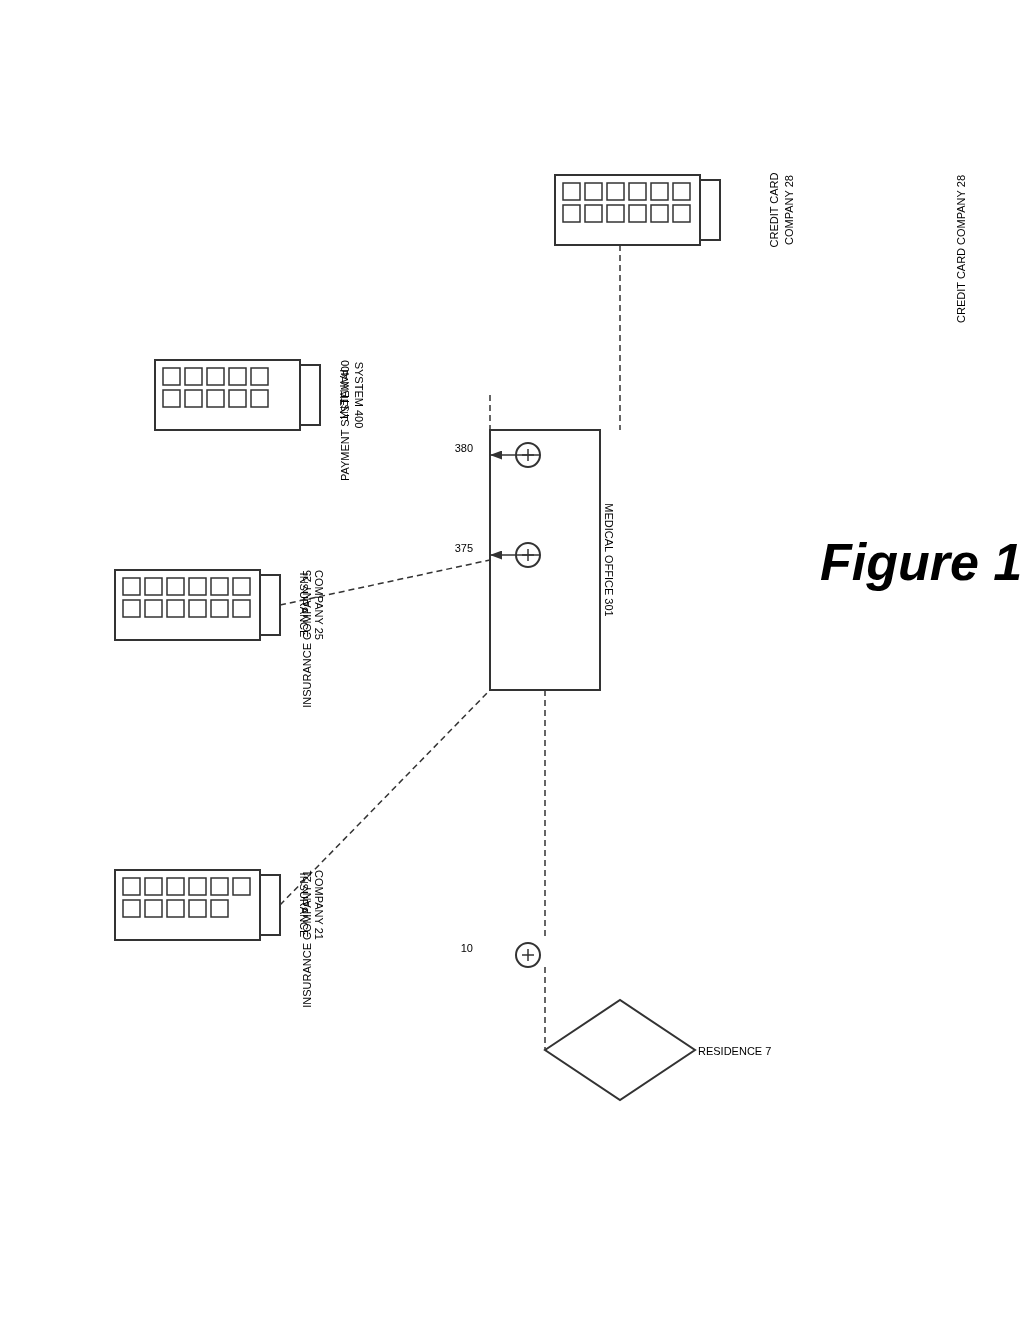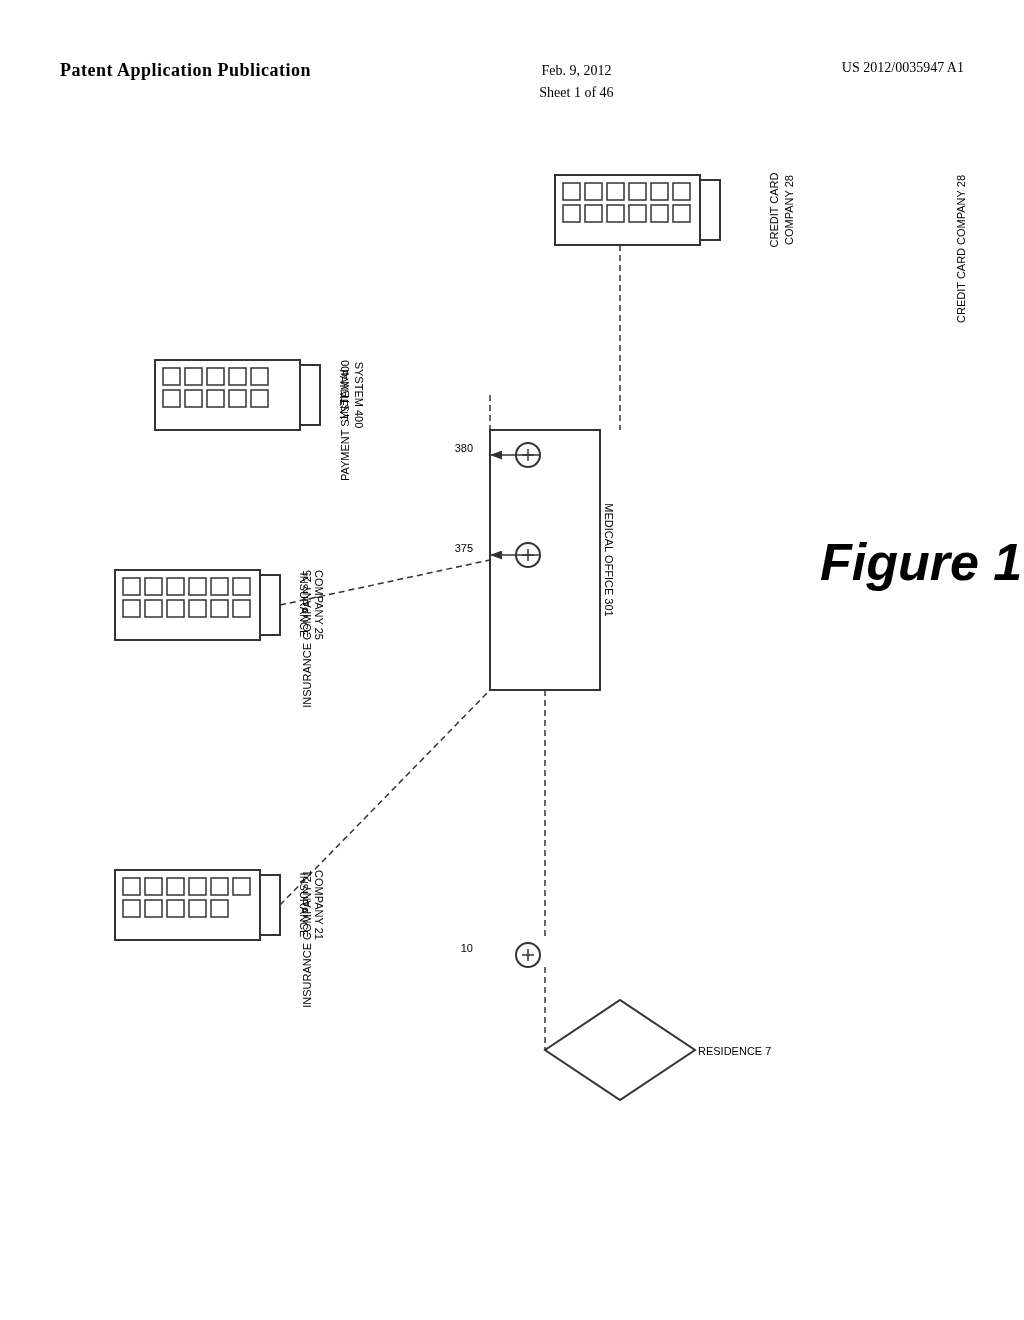--- a/index.html
+++ b/index.html
@@ -55,28 +55,20 @@
       width: 1024px;
       height: 1320px;
       pointer-events: none;
     }
   </style>
 </head>
 <body>
 
 <div class="page">
 
-  <div class="header">
-    <div class="header-left">Patent Application Publication</div>
-    <div class="header-center">
-      <span>Feb. 9, 2012</span><br>
-      <span>Sheet 1 of 46</span>
-    </div>
-    <div class="header-right">US 2012/0035947 A1</div>
-  </div>
 
   <svg class="connections" xmlns="http://www.w3.org/2000/svg">
 
     <rect x="555" y="175" width="145" height="70" fill="white" stroke="#333" stroke-width="2"></rect>
 
     <rect x="563" y="183" width="17" height="17" fill="white" stroke="#333" stroke-width="1.5"></rect>
     <rect x="585" y="183" width="17" height="17" fill="white" stroke="#333" stroke-width="1.5"></rect>
     <rect x="607" y="183" width="17" height="17" fill="white" stroke="#333" stroke-width="1.5"></rect>
     <rect x="629" y="183" width="17" height="17" fill="white" stroke="#333" stroke-width="1.5"></rect>
     <rect x="651" y="183" width="17" height="17" fill="white" stroke="#333" stroke-width="1.5"></rect>

